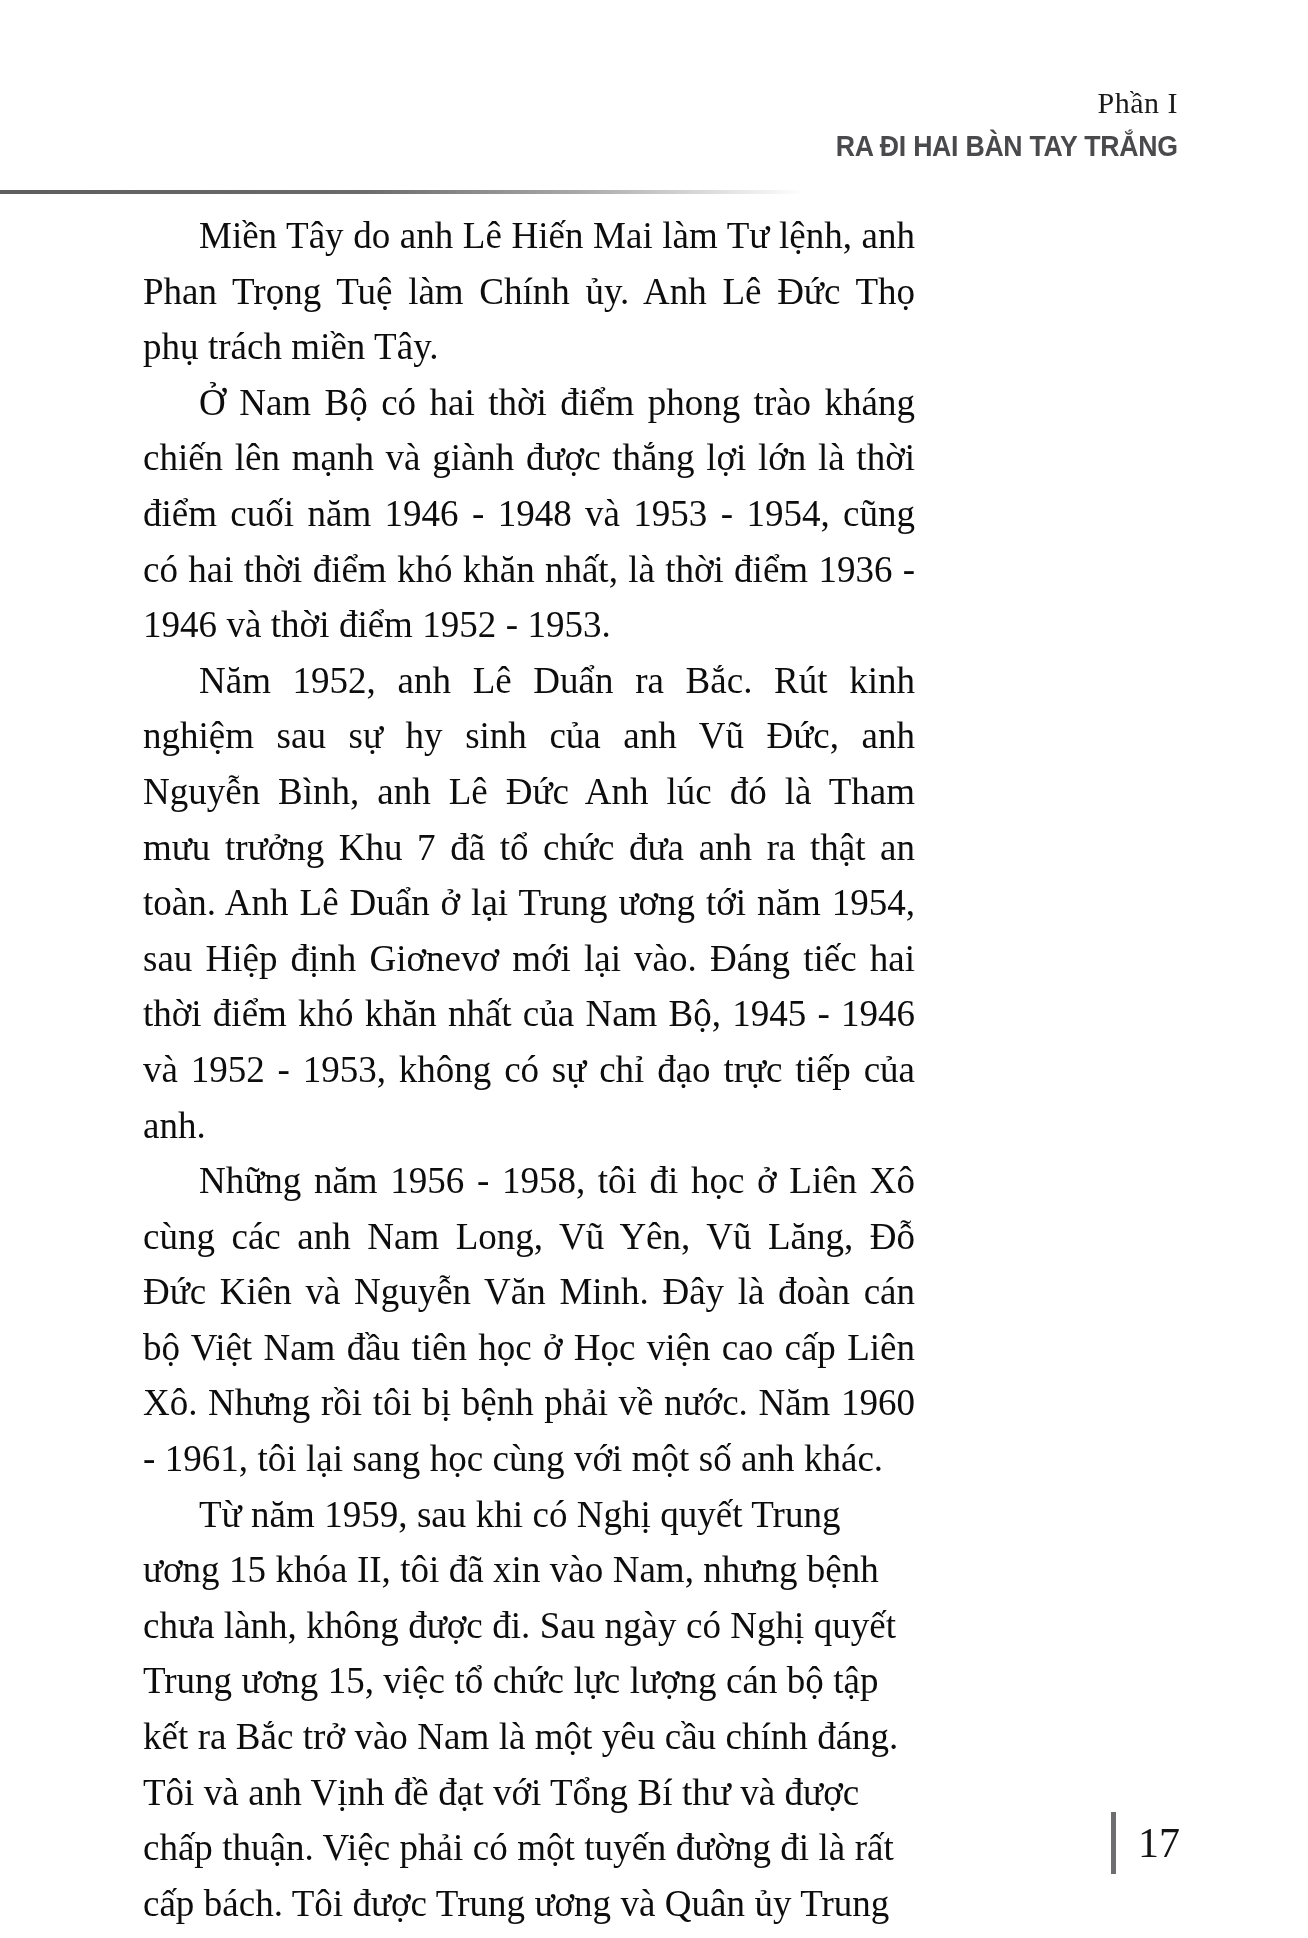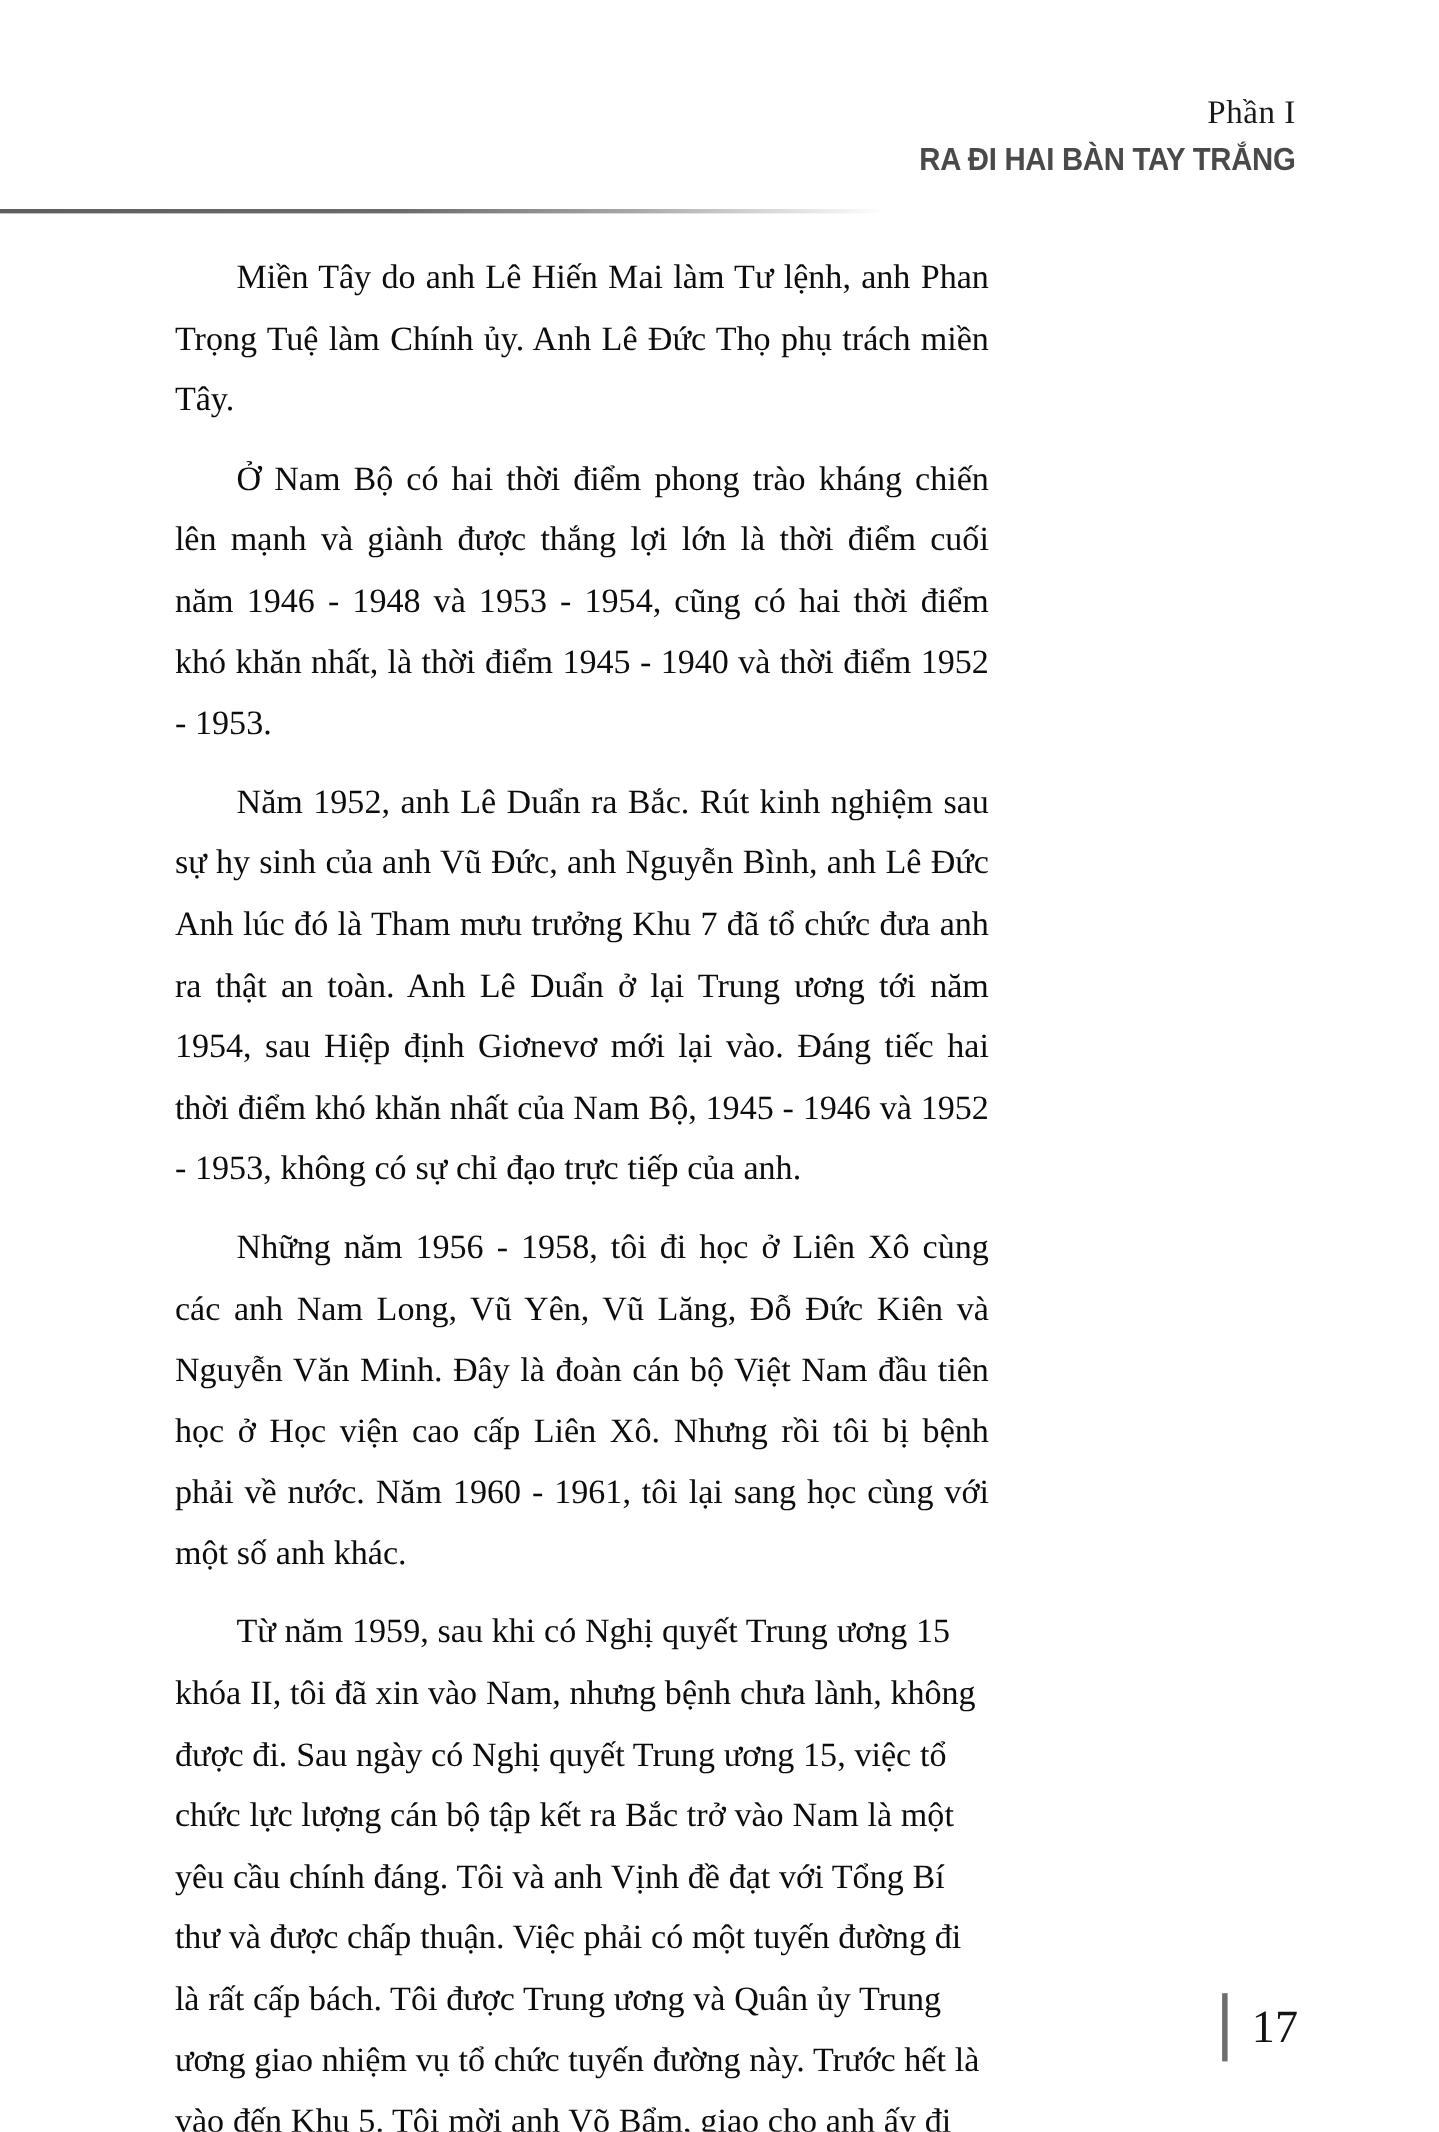--- a/index.html
+++ b/index.html
@@ -71,25 +71,25 @@
 
   
   .text-column {
     position: absolute;
     top: 208px;
     left: 143px;
     width: 772px;
   }
 
   .text-column p {
-    margin: 16px;
+    margin: 0;
     text-align: justify;
     text-justify: inter-word;
     text-indent: 56px;
-    font-size: 31px;
+    font-size: 37px;
     line-height: 55.6px;
     color: #0d0d0d;
     hyphens: none;
     word-spacing: 0.2px;
   }
 
   .text-column p:last-child {
     text-align: left;
   }
 
@@ -124,21 +124,21 @@
 
   <div class="running-head">
     <div class="head-part">Phần I</div>
     <div class="head-title">RA ĐI HAI BÀN TAY TRẮNG</div>
   </div>
 
   <div class="head-rule"></div>
 
   <div class="text-column">
     <p>Miền Tây do anh Lê Hiến Mai làm Tư lệnh, anh Phan Trọng Tuệ làm Chính ủy. Anh Lê Đức Thọ phụ trách miền Tây.</p>
-    <p>Ở Nam Bộ có hai thời điểm phong trào kháng chiến lên mạnh và giành được thắng lợi lớn là thời điểm cuối năm 1946 - 1948 và 1953 - 1954, cũng có hai thời điểm khó khăn nhất, là thời điểm 1945 - 1940 và thời điểm 1952 - 1953.</p>
+    <p>Ở Nam Bộ có hai thời điểm phong trào kháng chiến lên mạnh và giành được thắng lợi lớn là thời điểm cuối năm 1946 - 1948 và 1953 - 1954, cũng có hai thời điểm khó khăn nhất, là thời điểm 1936 - 1946 và thời điểm 1952 - 1953.</p>
     <p>Năm 1952, anh Lê Duẩn ra Bắc. Rút kinh nghiệm sau sự hy sinh của anh Vũ Đức, anh Nguyễn Bình, anh Lê Đức Anh lúc đó là Tham mưu trưởng Khu 7 đã tổ chức đưa anh ra thật an toàn. Anh Lê Duẩn ở lại Trung ương tới năm 1954, sau Hiệp định Giơnevơ mới lại vào. Đáng tiếc hai thời điểm khó khăn nhất của Nam Bộ, 1945 - 1946 và 1952 - 1953, không có sự chỉ đạo trực tiếp của anh.</p>
     <p>Những năm 1956 - 1958, tôi đi học ở Liên Xô cùng các anh Nam Long, Vũ Yên, Vũ Lăng, Đỗ Đức Kiên và Nguyễn Văn Minh. Đây là đoàn cán bộ Việt Nam đầu tiên học ở Học viện cao cấp Liên Xô. Nhưng rồi tôi bị bệnh phải về nước. Năm 1960 - 1961, tôi lại sang học cùng với một số anh khác.</p>
     <p>Từ năm 1959, sau khi có Nghị quyết Trung ương 15 khóa II, tôi đã xin vào Nam, nhưng bệnh chưa lành, không được đi. Sau ngày có Nghị quyết Trung ương 15, việc tổ chức lực lượng cán bộ tập kết ra Bắc trở vào Nam là một yêu cầu chính đáng. Tôi và anh Vịnh đề đạt với Tổng Bí thư và được chấp thuận. Việc phải có một tuyến đường đi là rất cấp bách. Tôi được Trung ương và Quân ủy Trung ương giao nhiệm vụ tổ chức tuyến đường này. Trước hết là vào đến Khu 5. Tôi mời anh Võ Bẩm, giao cho anh ấy đi thực hiện cụ thể kế hoạch. Tôi và anh Vịnh gặp anh Lê Duẩn, đề nghị cho cán bộ tập kết vô Nam. Anh Lê Duẩn chưa đồng ý ngay, nói: “Bộ Chính trị chưa bàn!”. Chúng tôi xin cho 100</p>
   </div>
 
   <div class="folio">
     <div class="folio-rule"></div>
     <div class="folio-number">17</div>
   </div>
 

